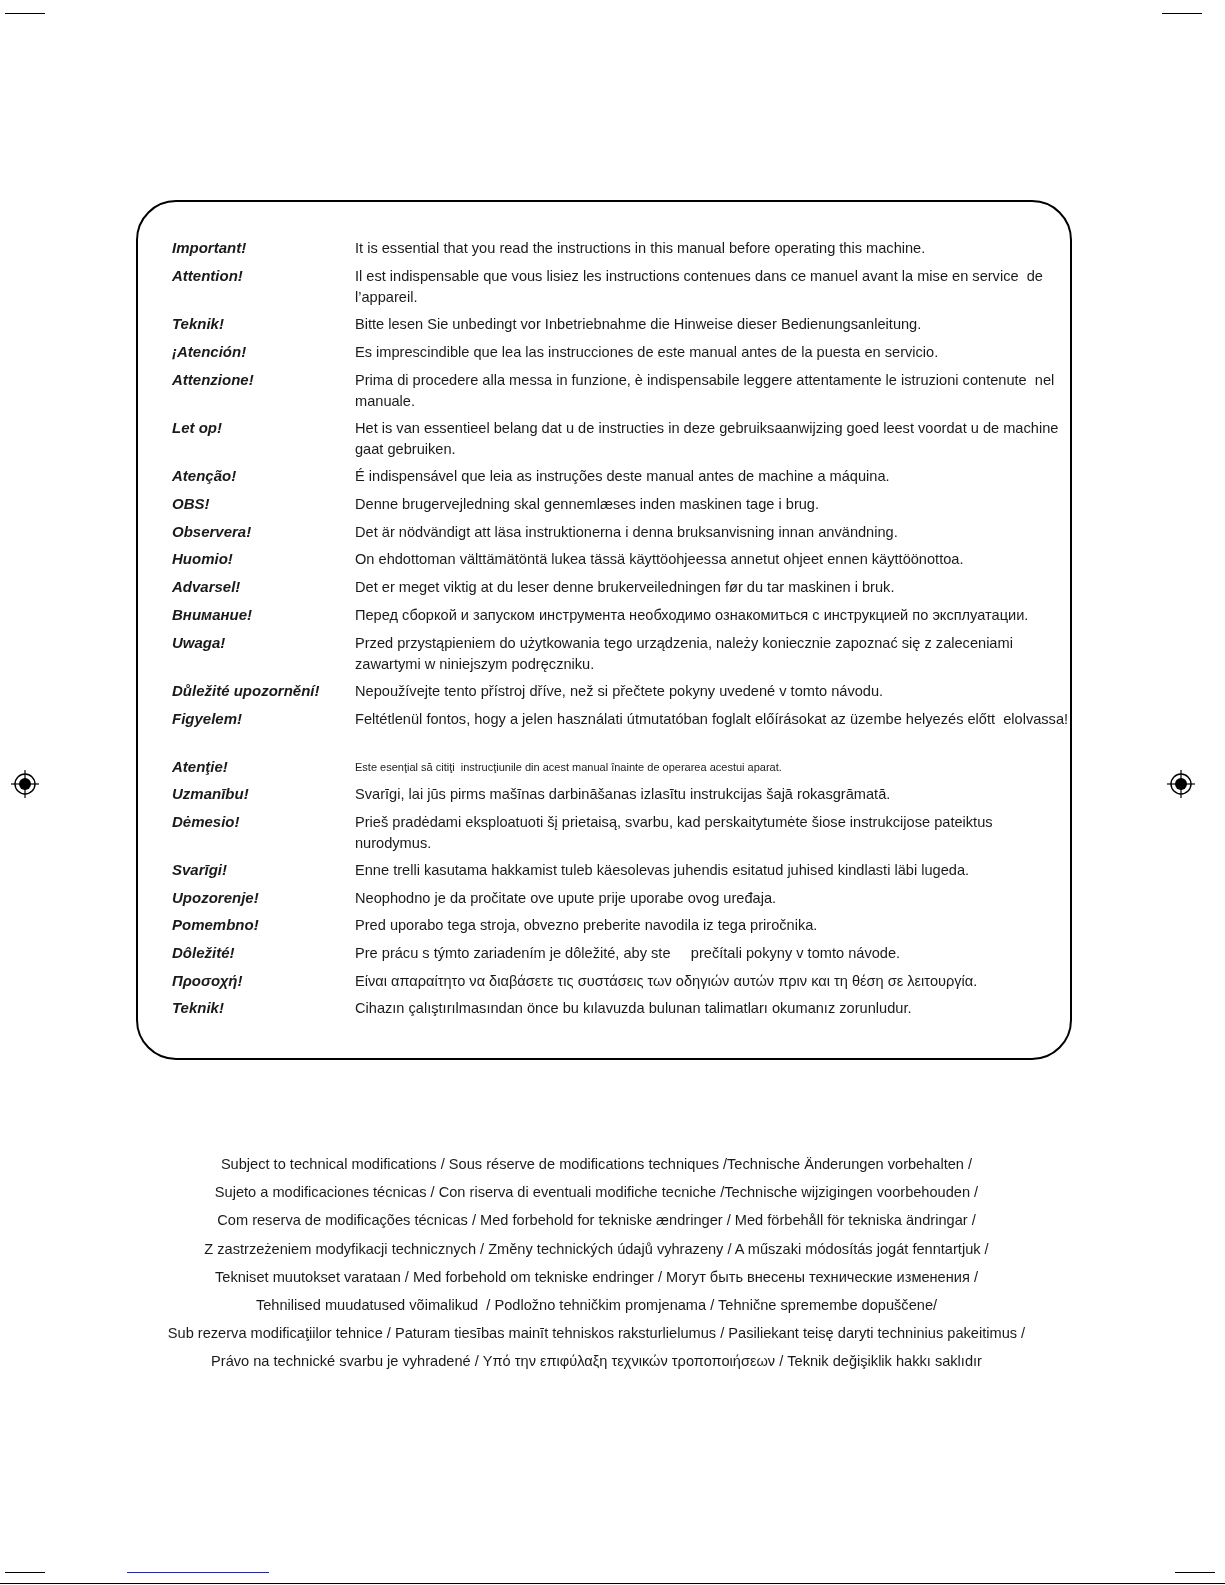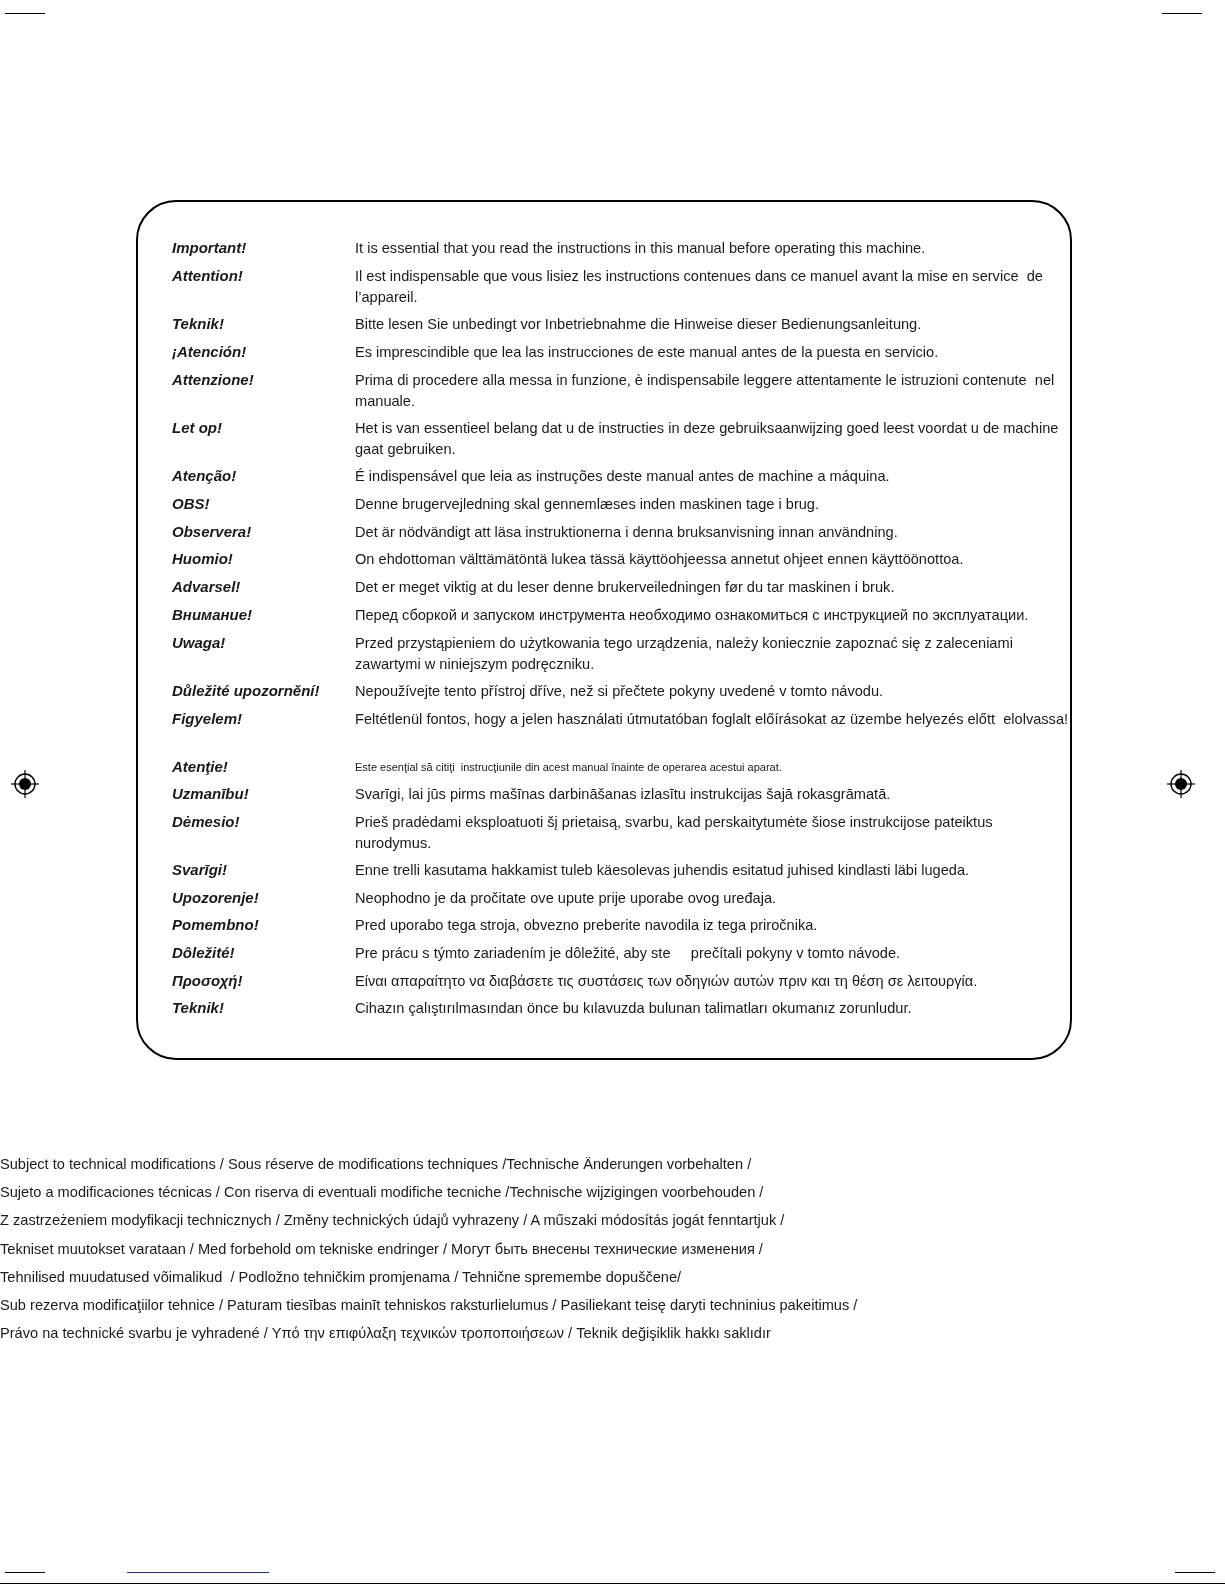--- a/index.html
+++ b/index.html
@@ -20,21 +20,21 @@
     position: absolute; left: 12px; width: 190px;
     font-weight: bold; font-style: italic; font-size: 15px; line-height: 20px;
   }
   .text {
     position: absolute; left: 195px; width: 720px;
     font-size: 14.6px; line-height: 21px;
   }
   .text.larger { font-size: 11px; }
   .footer {
     position: absolute; left: 0; width: 1193px; top: 1150px;
-    text-align: left; font-size: 14.6px; line-height: 28.2px;
+    text-align: center; font-size: 14.6px; line-height: 28.2px;
   }
   .footer div { white-space: nowrap; }
 </style>
 </head>
 <body>
 
 <div class="crop" style="left:5px; top:13px; width:40px;"></div>
 <div class="crop" style="left:1162px; top:13px; width:40px;"></div>
 <div class="crop" style="left:5px; top:1572px; width:40px;"></div>
 <div class="crop" style="left:1175px; top:1572px; width:40px;"></div>
@@ -150,18 +150,19 @@
     </div>
     <div class="row" style="top: 998px;">
       <div class="label">Teknik!</div>
       <div class="text">Cihazın çalıştırılmasından önce bu kılavuzda bulunan talimatları okumanız zorunludur.</div>
     </div>
   </div>
 
 <div class="footer">
   <div>Subject to technical modifications / Sous réserve de modifications techniques /Technische Änderungen vorbehalten /</div>
   <div>Sujeto a modificaciones técnicas / Con riserva di eventuali modifiche tecniche /Technische wijzigingen voorbehouden /</div>
+  <div>Com reserva de modificações técnicas / Med forbehold for tekniske ændringer / Med förbehåll för tekniska ändringar /</div>
   <div>Z zastrzeżeniem modyfikacji technicznych / Změny technických údajů vyhrazeny / A műszaki módosítás jogát fenntartjuk /</div>
   <div>Tekniset muutokset varataan / Med forbehold om tekniske endringer / Могут быть внесены технические изменения /</div>
   <div>Tehnilised muudatused võimalikud&nbsp; / Podložno tehničkim promjenama / Tehnične spremembe dopuščene/</div>
   <div>Sub rezerva modificaţiilor tehnice / Paturam tiesības mainīt tehniskos raksturlielumus / Pasiliekant teisę daryti techninius pakeitimus /</div>
   <div>Právo na technické svarbu je vyhradené / Υπό την επιφύλαξη τεχνικών τροποποιήσεων / Teknik değişiklik hakkı saklıdır</div>
 </div>
 
 </body></html>

